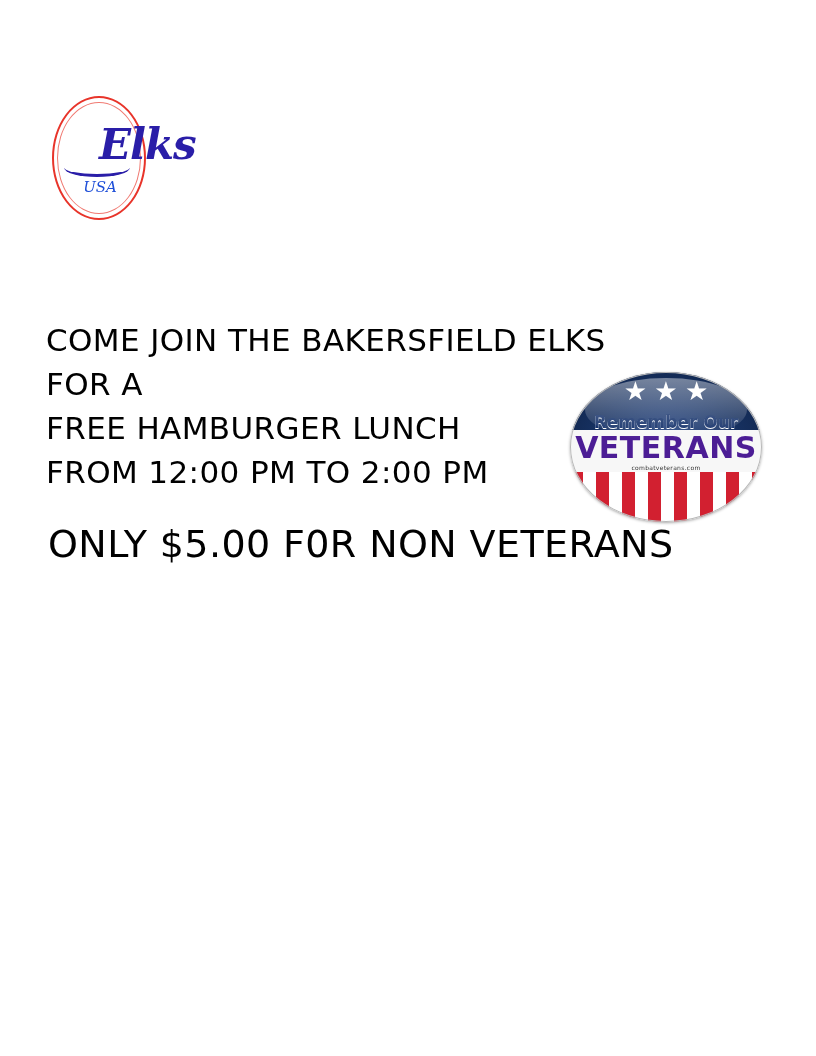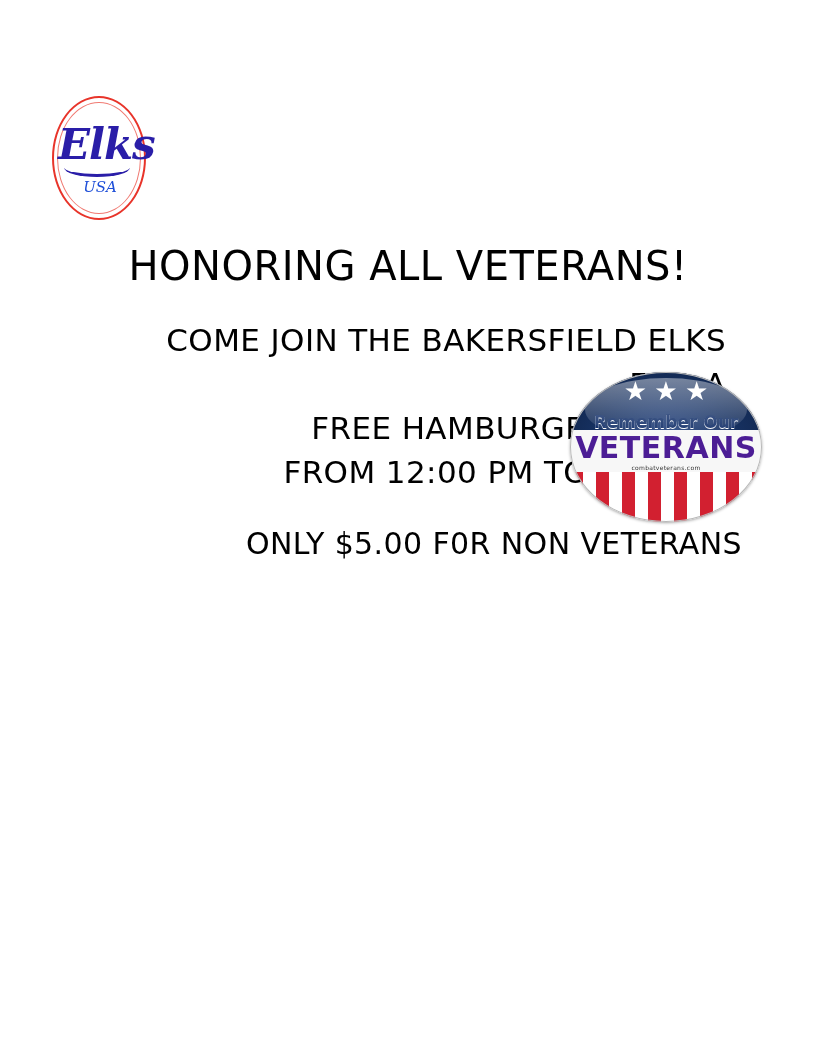--- a/index.html
+++ b/index.html
@@ -54,20 +54,21 @@
     top: 28px;
     width: 84px;
     text-align: right;
     font-family: "DejaVu Serif", serif;
     font-style: italic;
     font-weight: bold;
     font-size: 42px;
     line-height: 42px;
     color: #2a1ea8;
     letter-spacing: -1px;
+    padding-left: 41px;
   }
   .elks-logo .usa-word {
     position: absolute;
     left: 6px;
     top: 82px;
     width: 84px;
     text-align: center;
     font-family: "DejaVu Serif", serif;
     font-style: italic;
     font-size: 15px;
@@ -106,36 +107,36 @@
     font-weight: 500;
     font-size: 40px;
     line-height: 48px;
     letter-spacing: 0.5px;
   }
   .body-lines {
     position: absolute;
     left: 46px;
     top: 318px;
     width: 680px;
-    text-align: right;
+    text-align: left;
     font-family: "DejaVu Sans", sans-serif;
     font-weight: 400;
     font-size: 31px;
     line-height: 44px;
     letter-spacing: 0.4px;
   }
   .price-line {
     position: absolute;
-    left: 62px;
+    left: 48px;
     top: 524px;
     width: 680px;
-    text-align: right;
+    text-align: left;
     font-family: "DejaVu Sans", sans-serif;
     font-weight: 400;
-    font-size: 30px;
+    font-size: 38px;
     line-height: 40px;
     letter-spacing: 0.4px;
   }
 
   
   .vet-badge {
     position: absolute;
     left: 570px;
     top: 372px;
     width: 192px;
@@ -235,21 +236,20 @@
 
   <div class="elks-logo">
     <div class="oval-outer"></div>
     <div class="oval-inner"></div>
     <div class="elks-word">Elks</div>
     <div class="swoosh"></div>
     <div class="usa-word">USA</div>
   </div>
 
 
-  <div class="subhead">HONORING ALL VETERANS!</div>
 
   <div class="body-lines">
     <div>COME JOIN THE BAKERSFIELD ELKS</div>
     <div>FOR A</div>
     <div>FREE HAMBURGER LUNCH</div>
     <div>FROM 12:00 PM TO 2:00 PM</div>
   </div>
 
   <div class="price-line">ONLY $5.00 F0R NON VETERANS</div>
 

